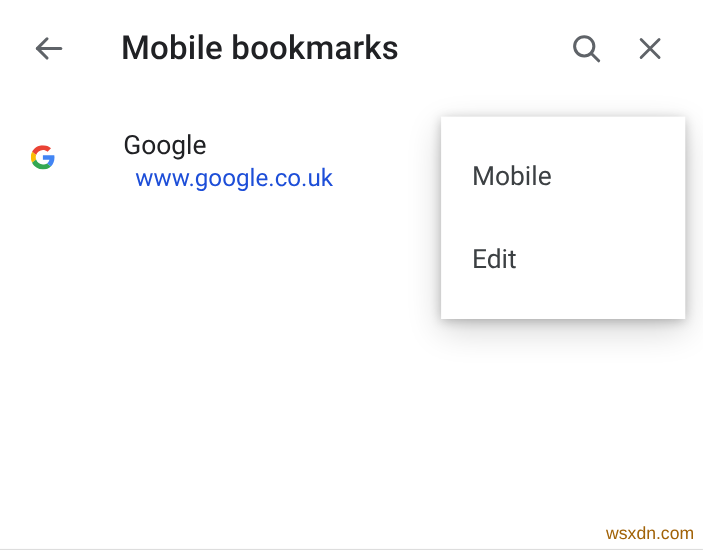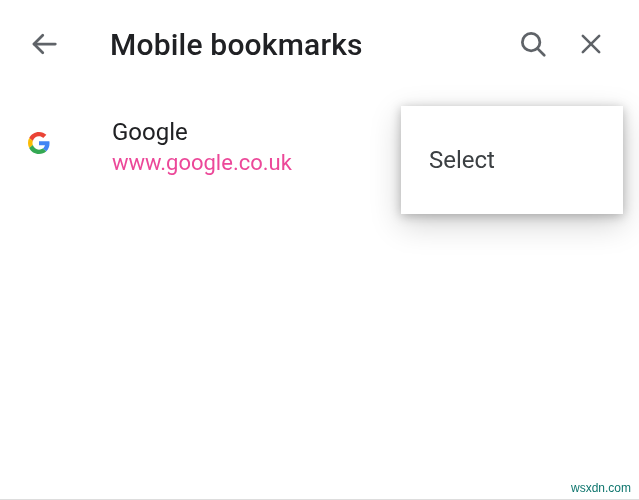--- a/index.html
+++ b/index.html
@@ -65,21 +65,22 @@
   .bookmark-text {
     margin-left: 34px;
   }
   .bookmark-title {
     font-size: 24px;
     color: #202124;
     margin-bottom: 4px;
   }
   .bookmark-url {
     font-size: 22px;
-    color: #ec4899;
+    color: #1d4ed8;
+    margin-left: 11px;
   }
   .context-menu {
     position: absolute;
     top: 106px;
     right: 16px;
     width: 222px;
     background: #fff;
     box-shadow: 0 2px 10px rgba(0,0,0,0.25), 0 10px 30px rgba(0,0,0,0.18);
     padding: 16px 0;
   }
@@ -90,22 +91,22 @@
     cursor: pointer;
   }
   .menu-item.highlight {
     outline: 2px solid #c40000;
     outline-offset: -14px;
   }
   .watermark {
     position: absolute;
     right: 8px;
     bottom: 4px;
-    font-size: 12px;
-    color: #0f766e;
+    font-size: 16px;
+    color: #a16207;
     font-family: Arial, sans-serif;
   }
 </style>
 </head>
 <body>
 
 <div class="header">
   <div class="back-icon">
     <svg width="30" height="30" viewBox="0 0 24 24" fill="none" stroke="#5f6368" stroke-width="2.2" stroke-linecap="round" stroke-linejoin="round">
       <line x1="21" y1="12" x2="4" y2="12"></line>
@@ -138,16 +139,17 @@
       </svg>
     </div>
     <div class="bookmark-text">
       <div class="bookmark-title">Google</div>
       <div class="bookmark-url">www.google.co.uk</div>
     </div>
   </div>
 </div>
 
 <div class="context-menu">
-  <div class="menu-item">Select</div>
+  <div class="menu-item">Mobile</div>
+  <div class="menu-item">Edit</div>
 </div>
 
 <div class="watermark">wsxdn.com</div>
 
 </body></html>

